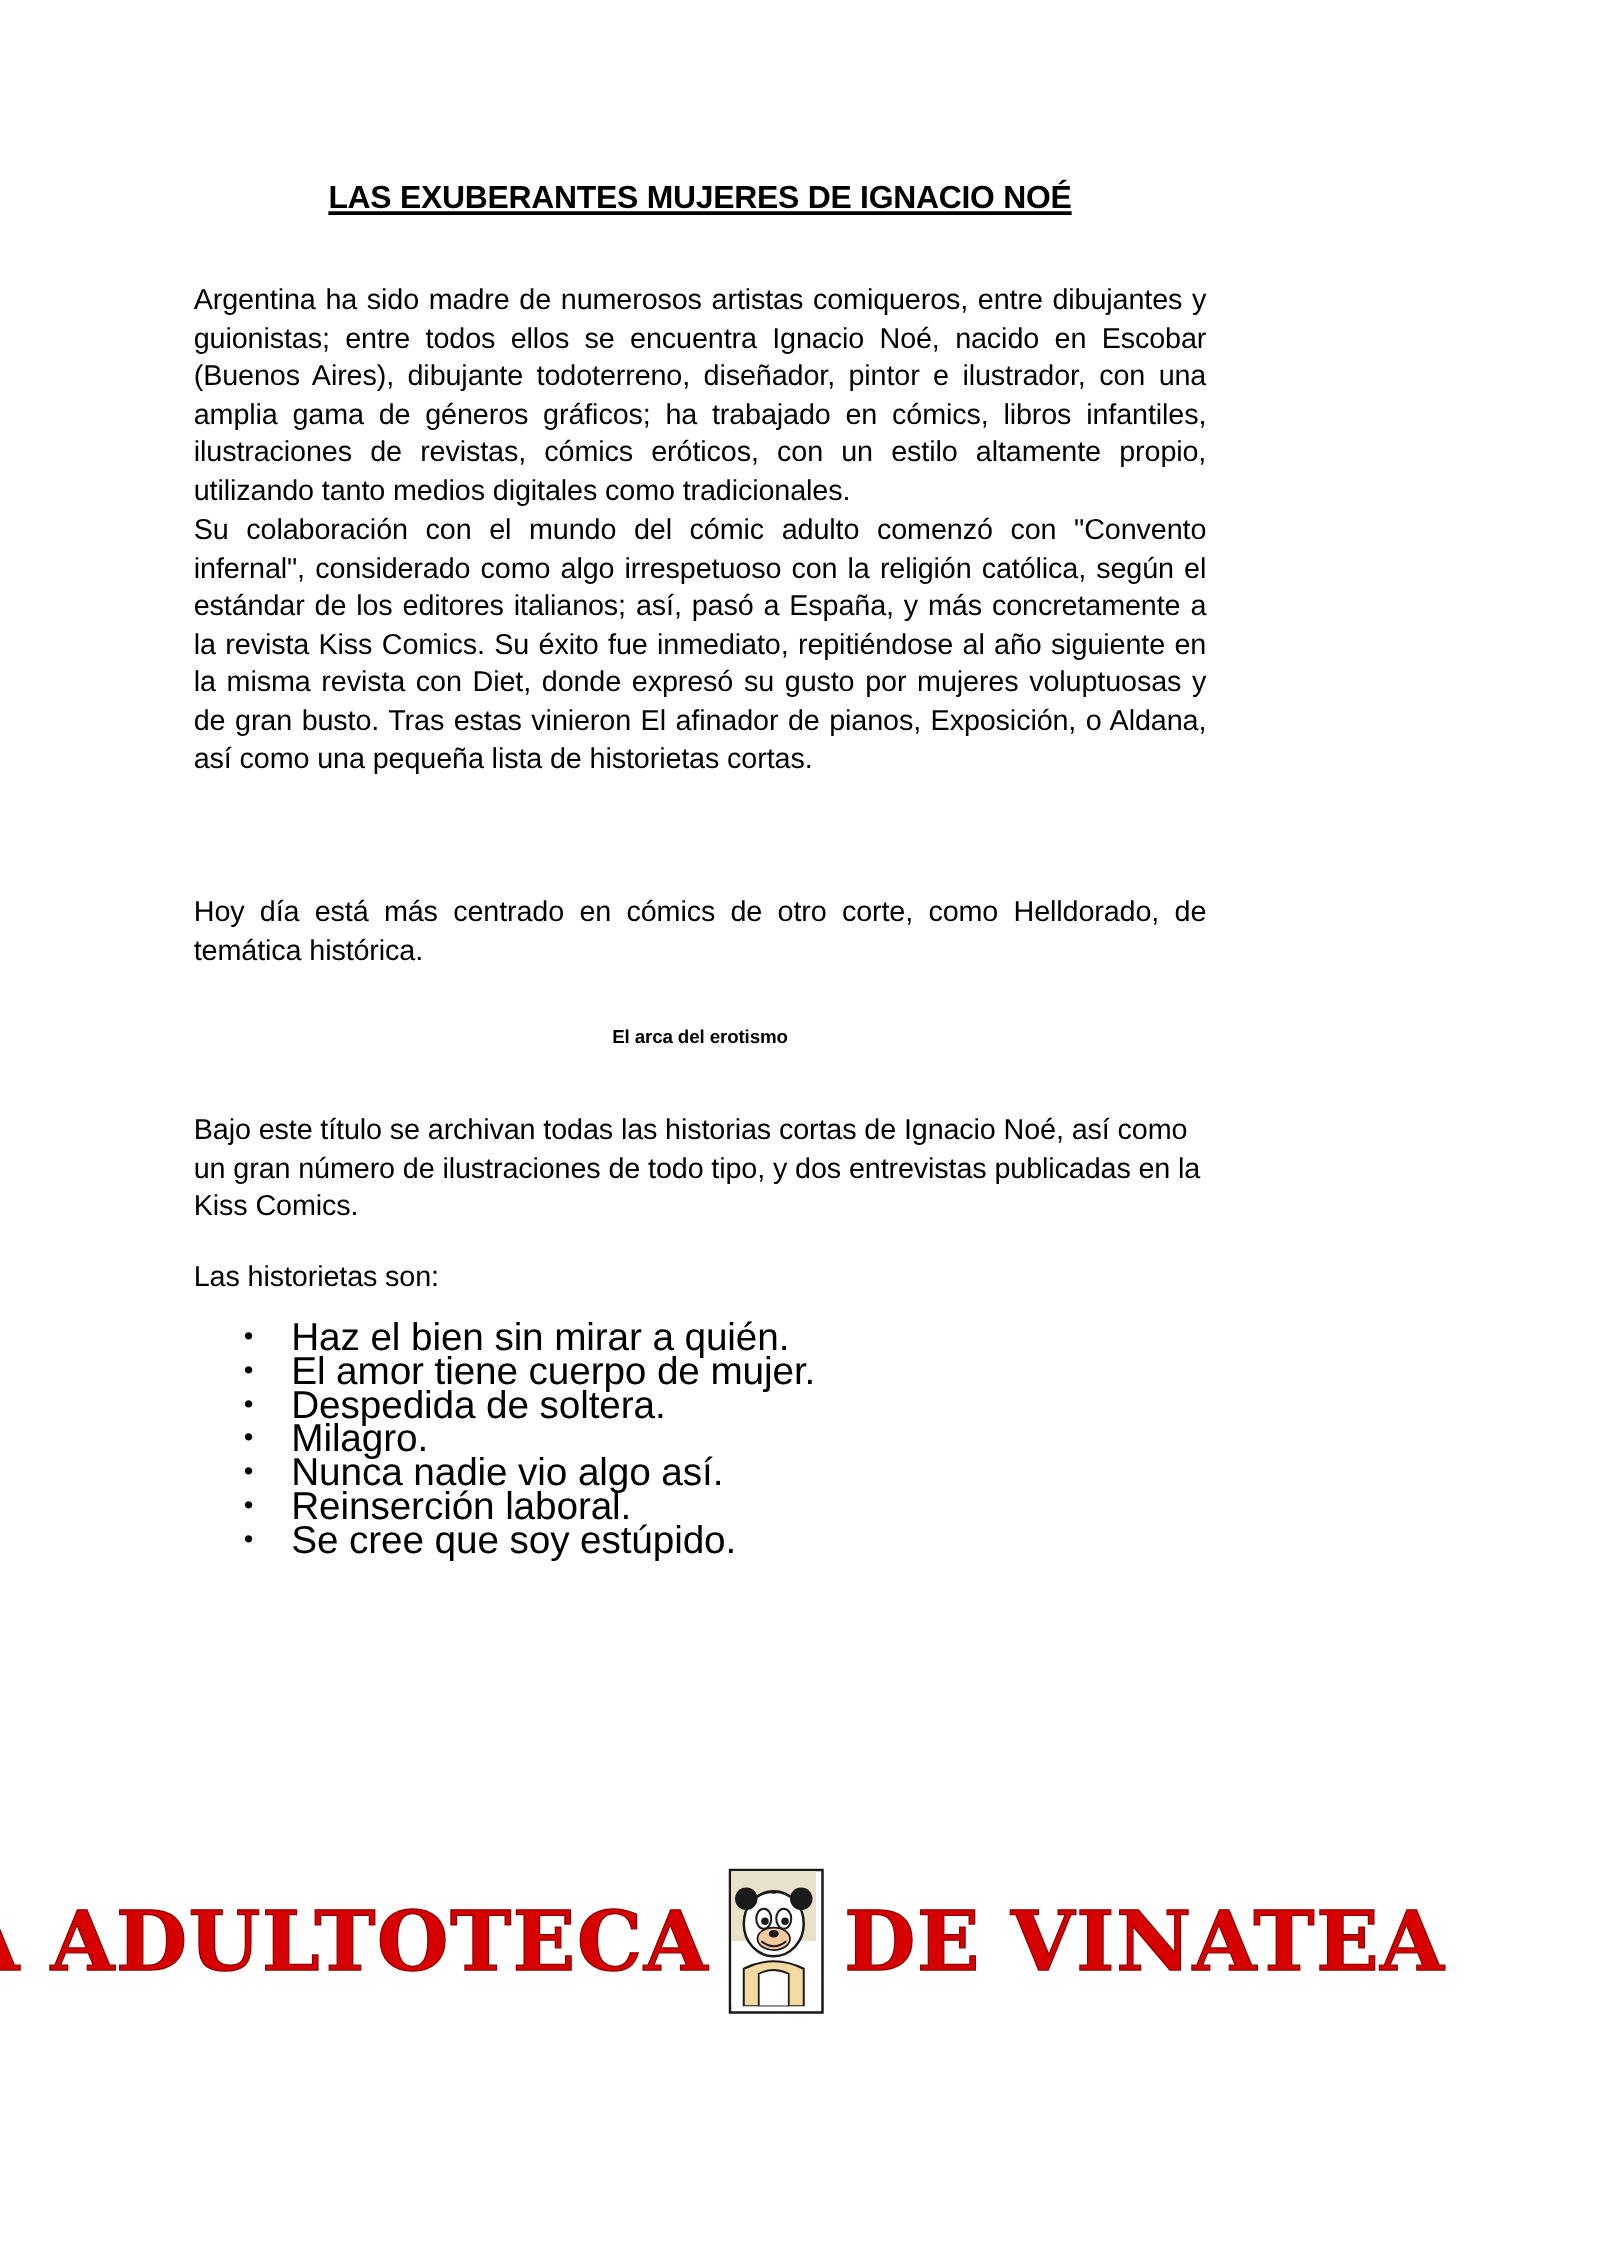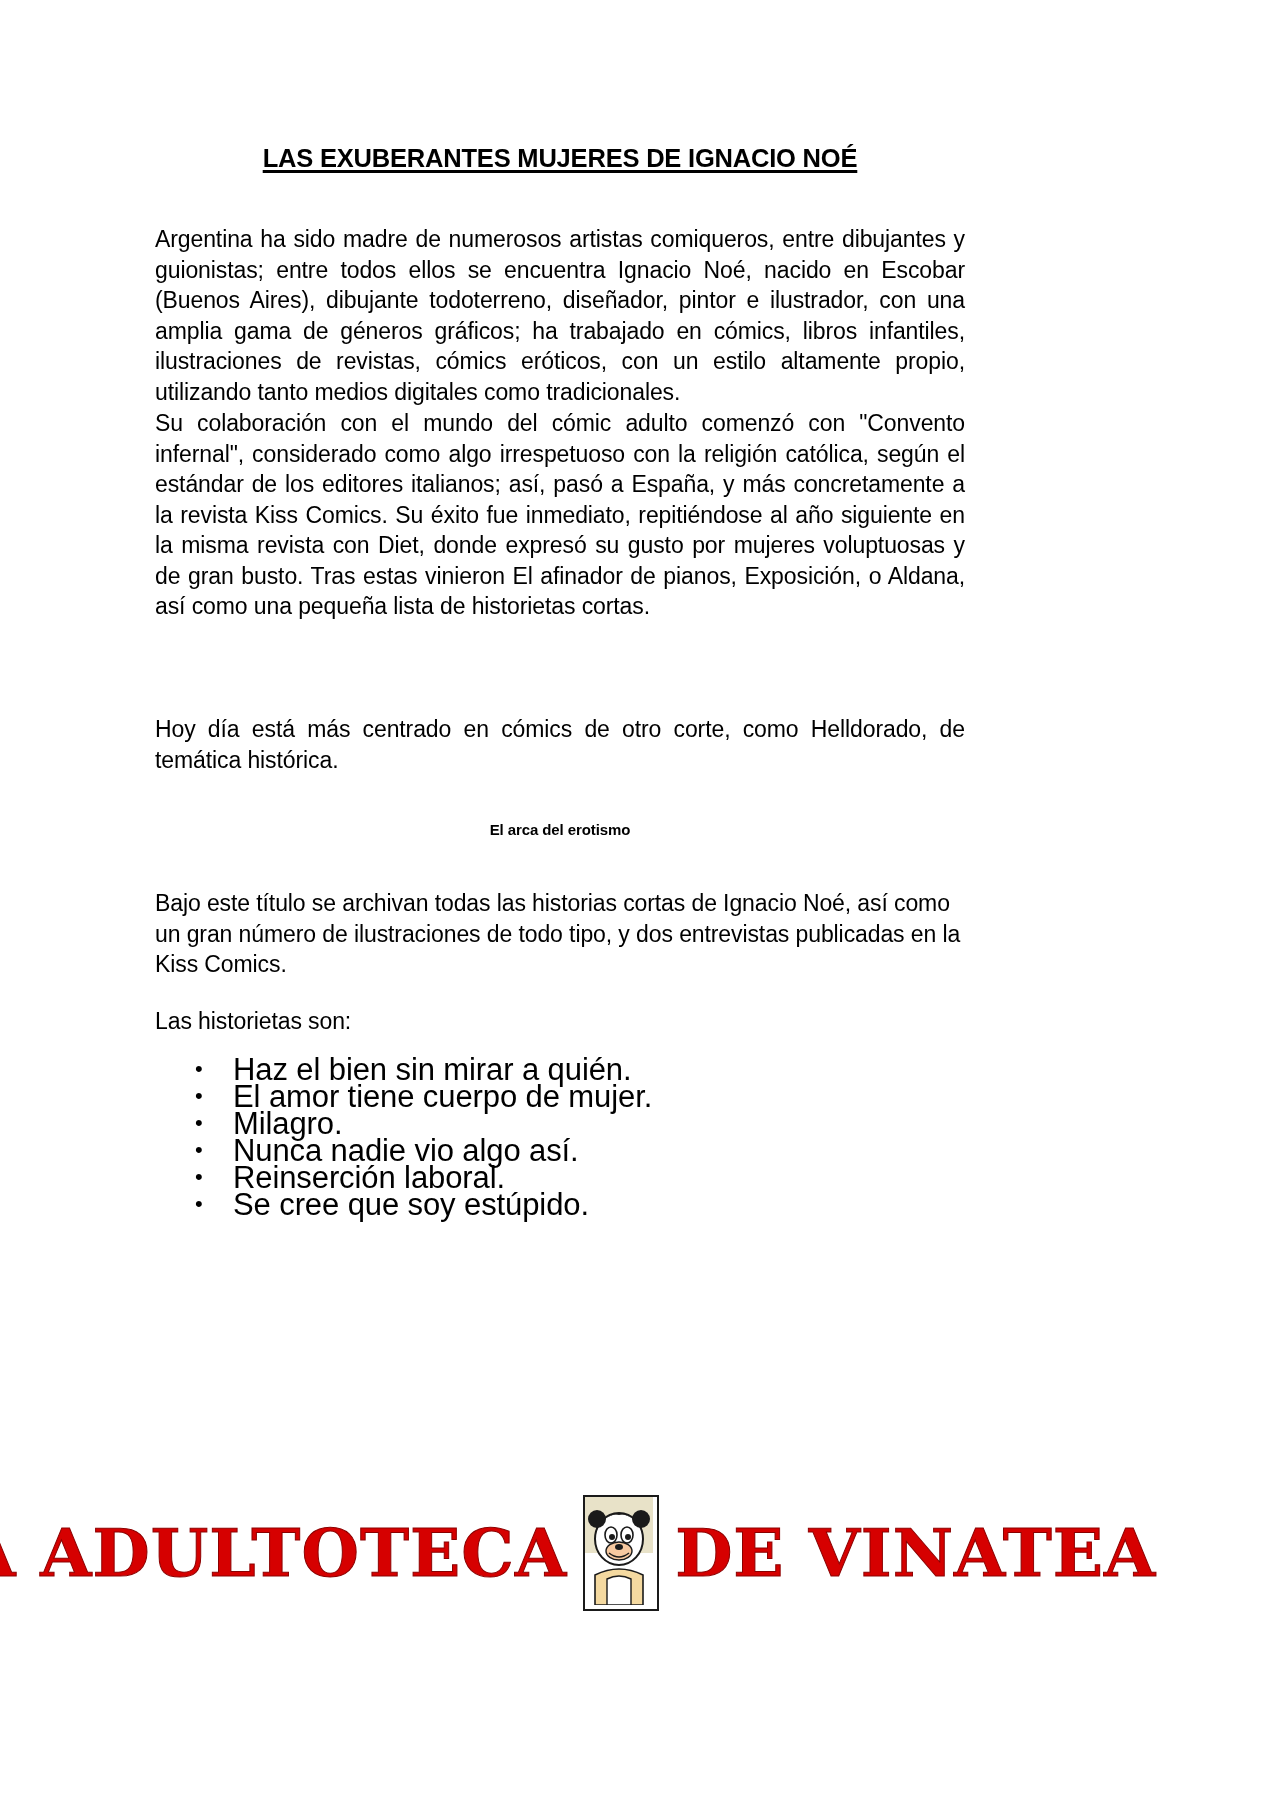--- a/index.html
+++ b/index.html
@@ -170,20 +170,21 @@
     </div>
 
     <div class="block" style="top:990px;">
       <p class="para noju">Las historietas son:</p>
     </div>
 
     <div class="block" style="top:1040px;">
       <ul class="stories">
         <li>Haz el bien sin mirar a quién.</li>
         <li>El amor tiene cuerpo de mujer.</li>
+        <li>Despedida de soltera.</li>
         <li>Milagro.</li>
         <li>Nunca nadie vio algo así.</li>
         <li>Reinserción laboral.</li>
         <li>Se cree que soy estúpido.</li>
       </ul>
     </div>
 
   </div>
 
   <div class="footer">

